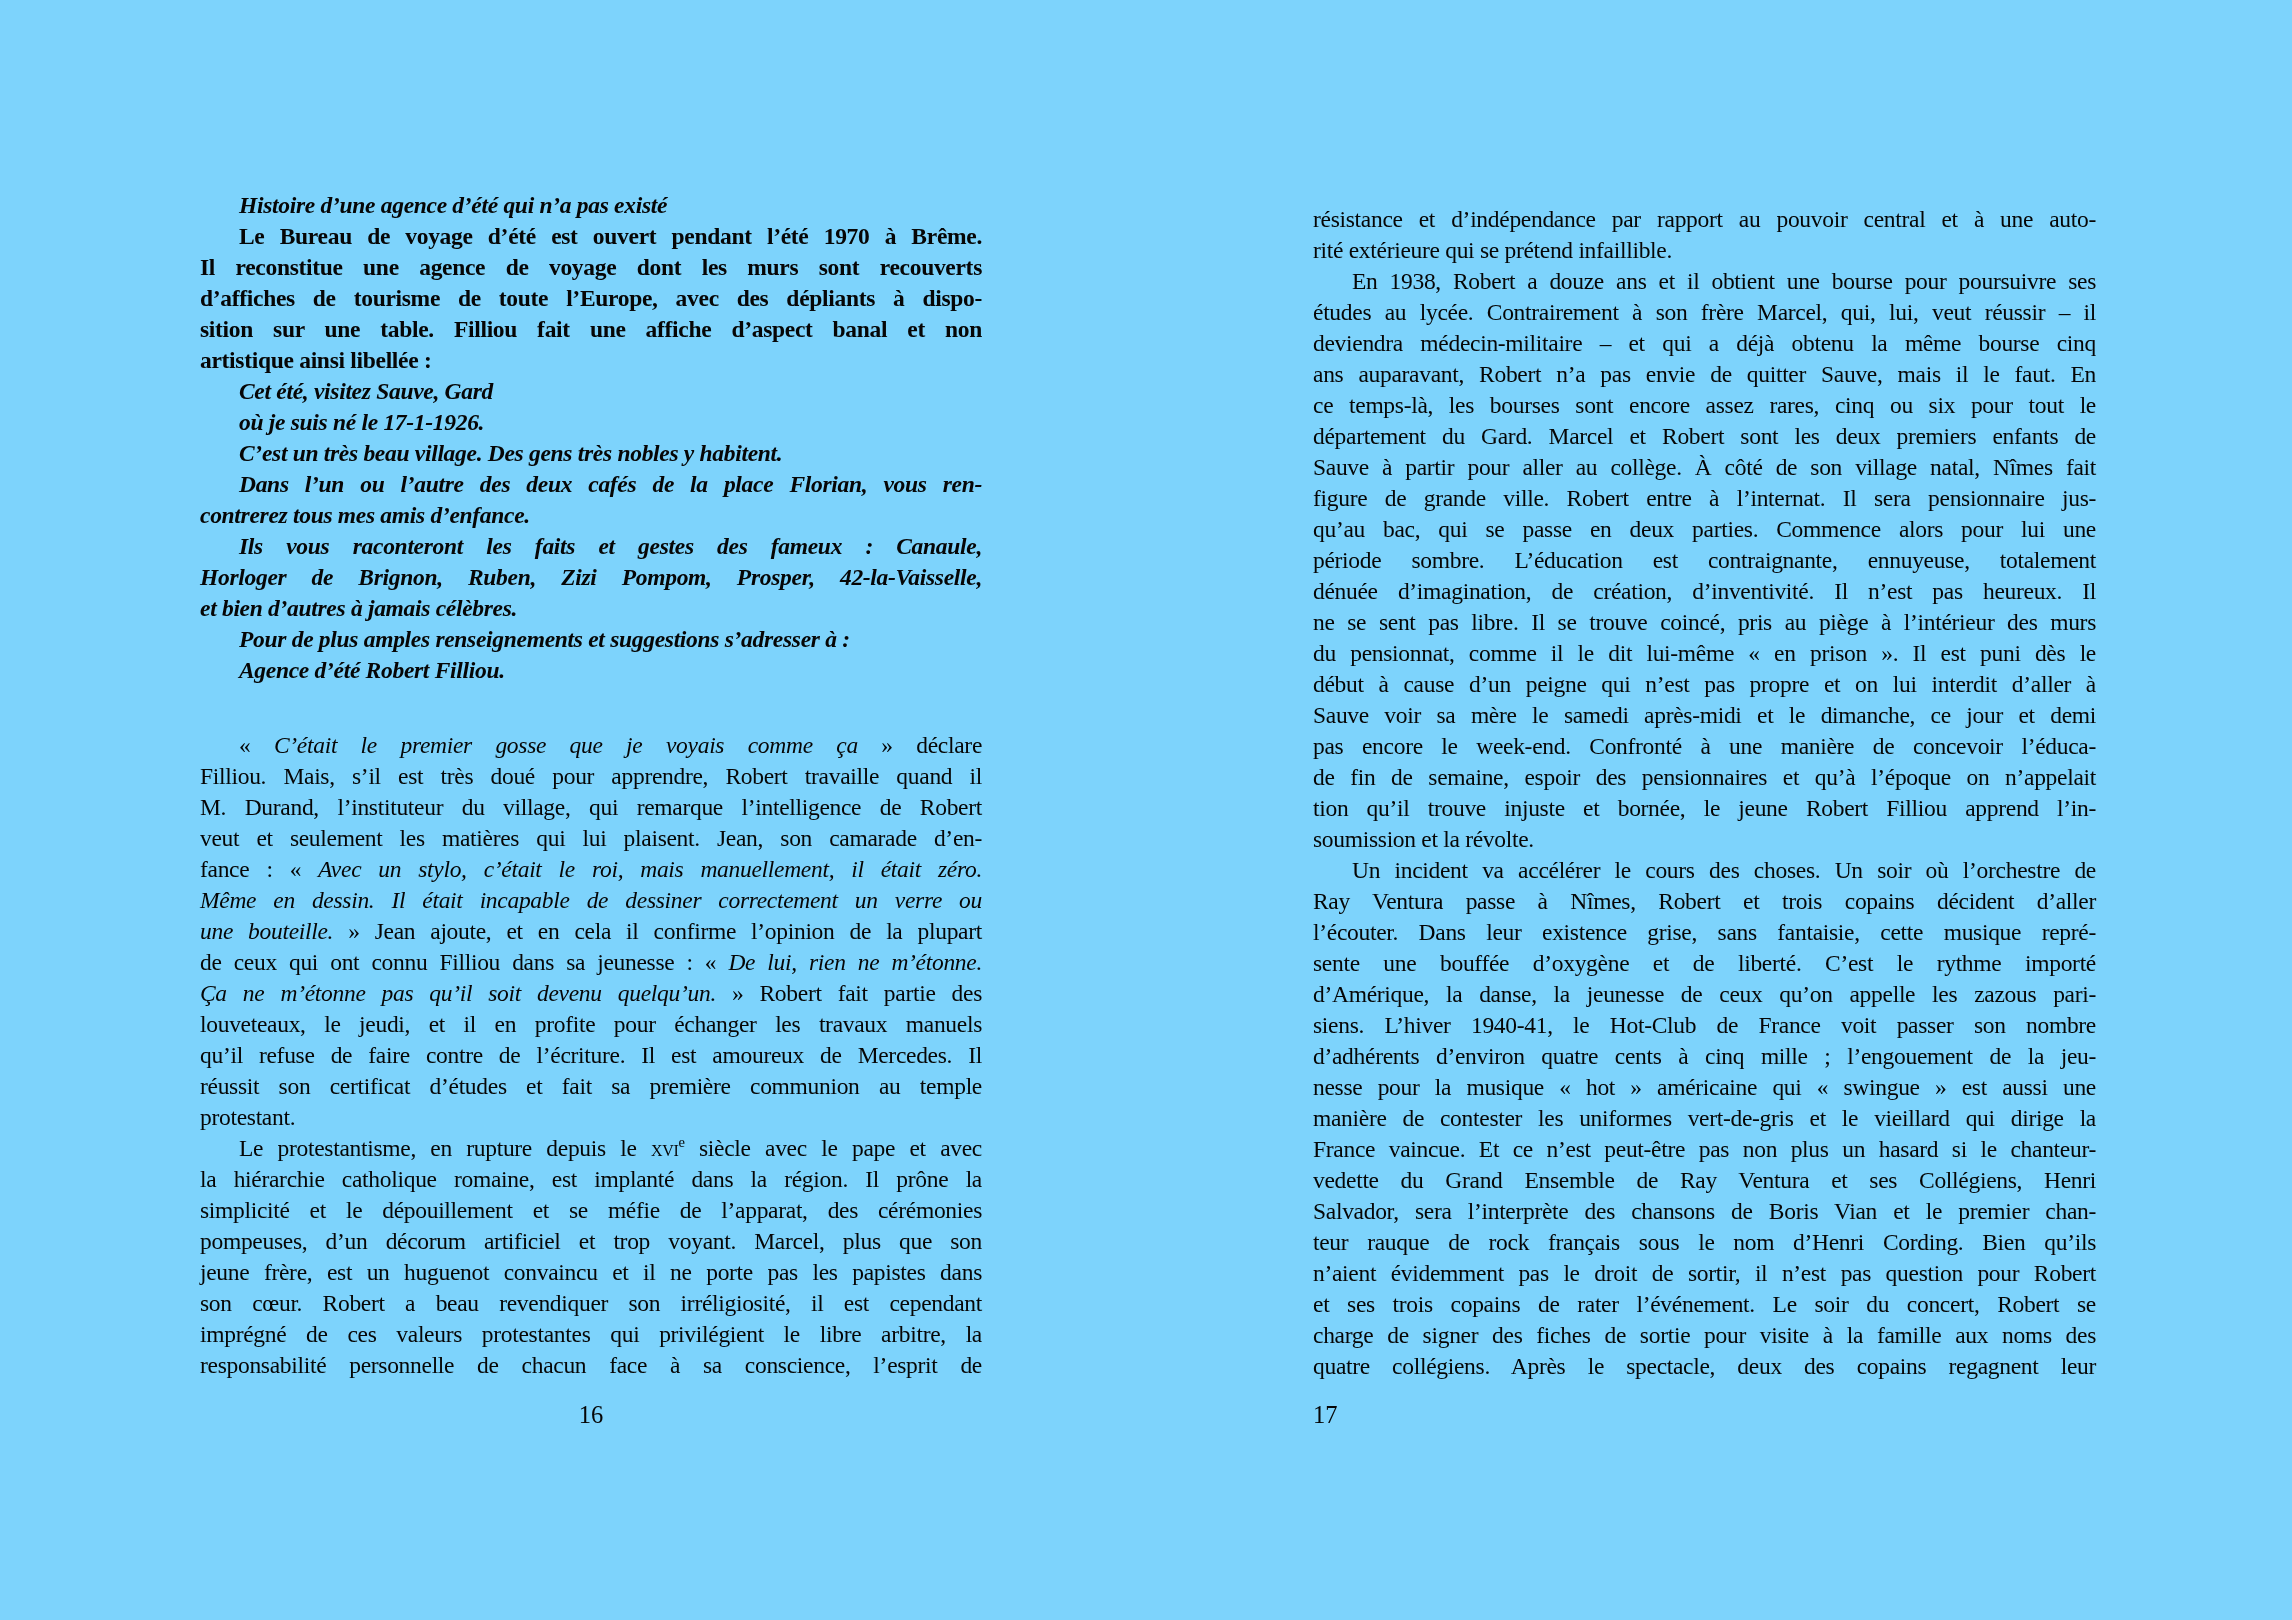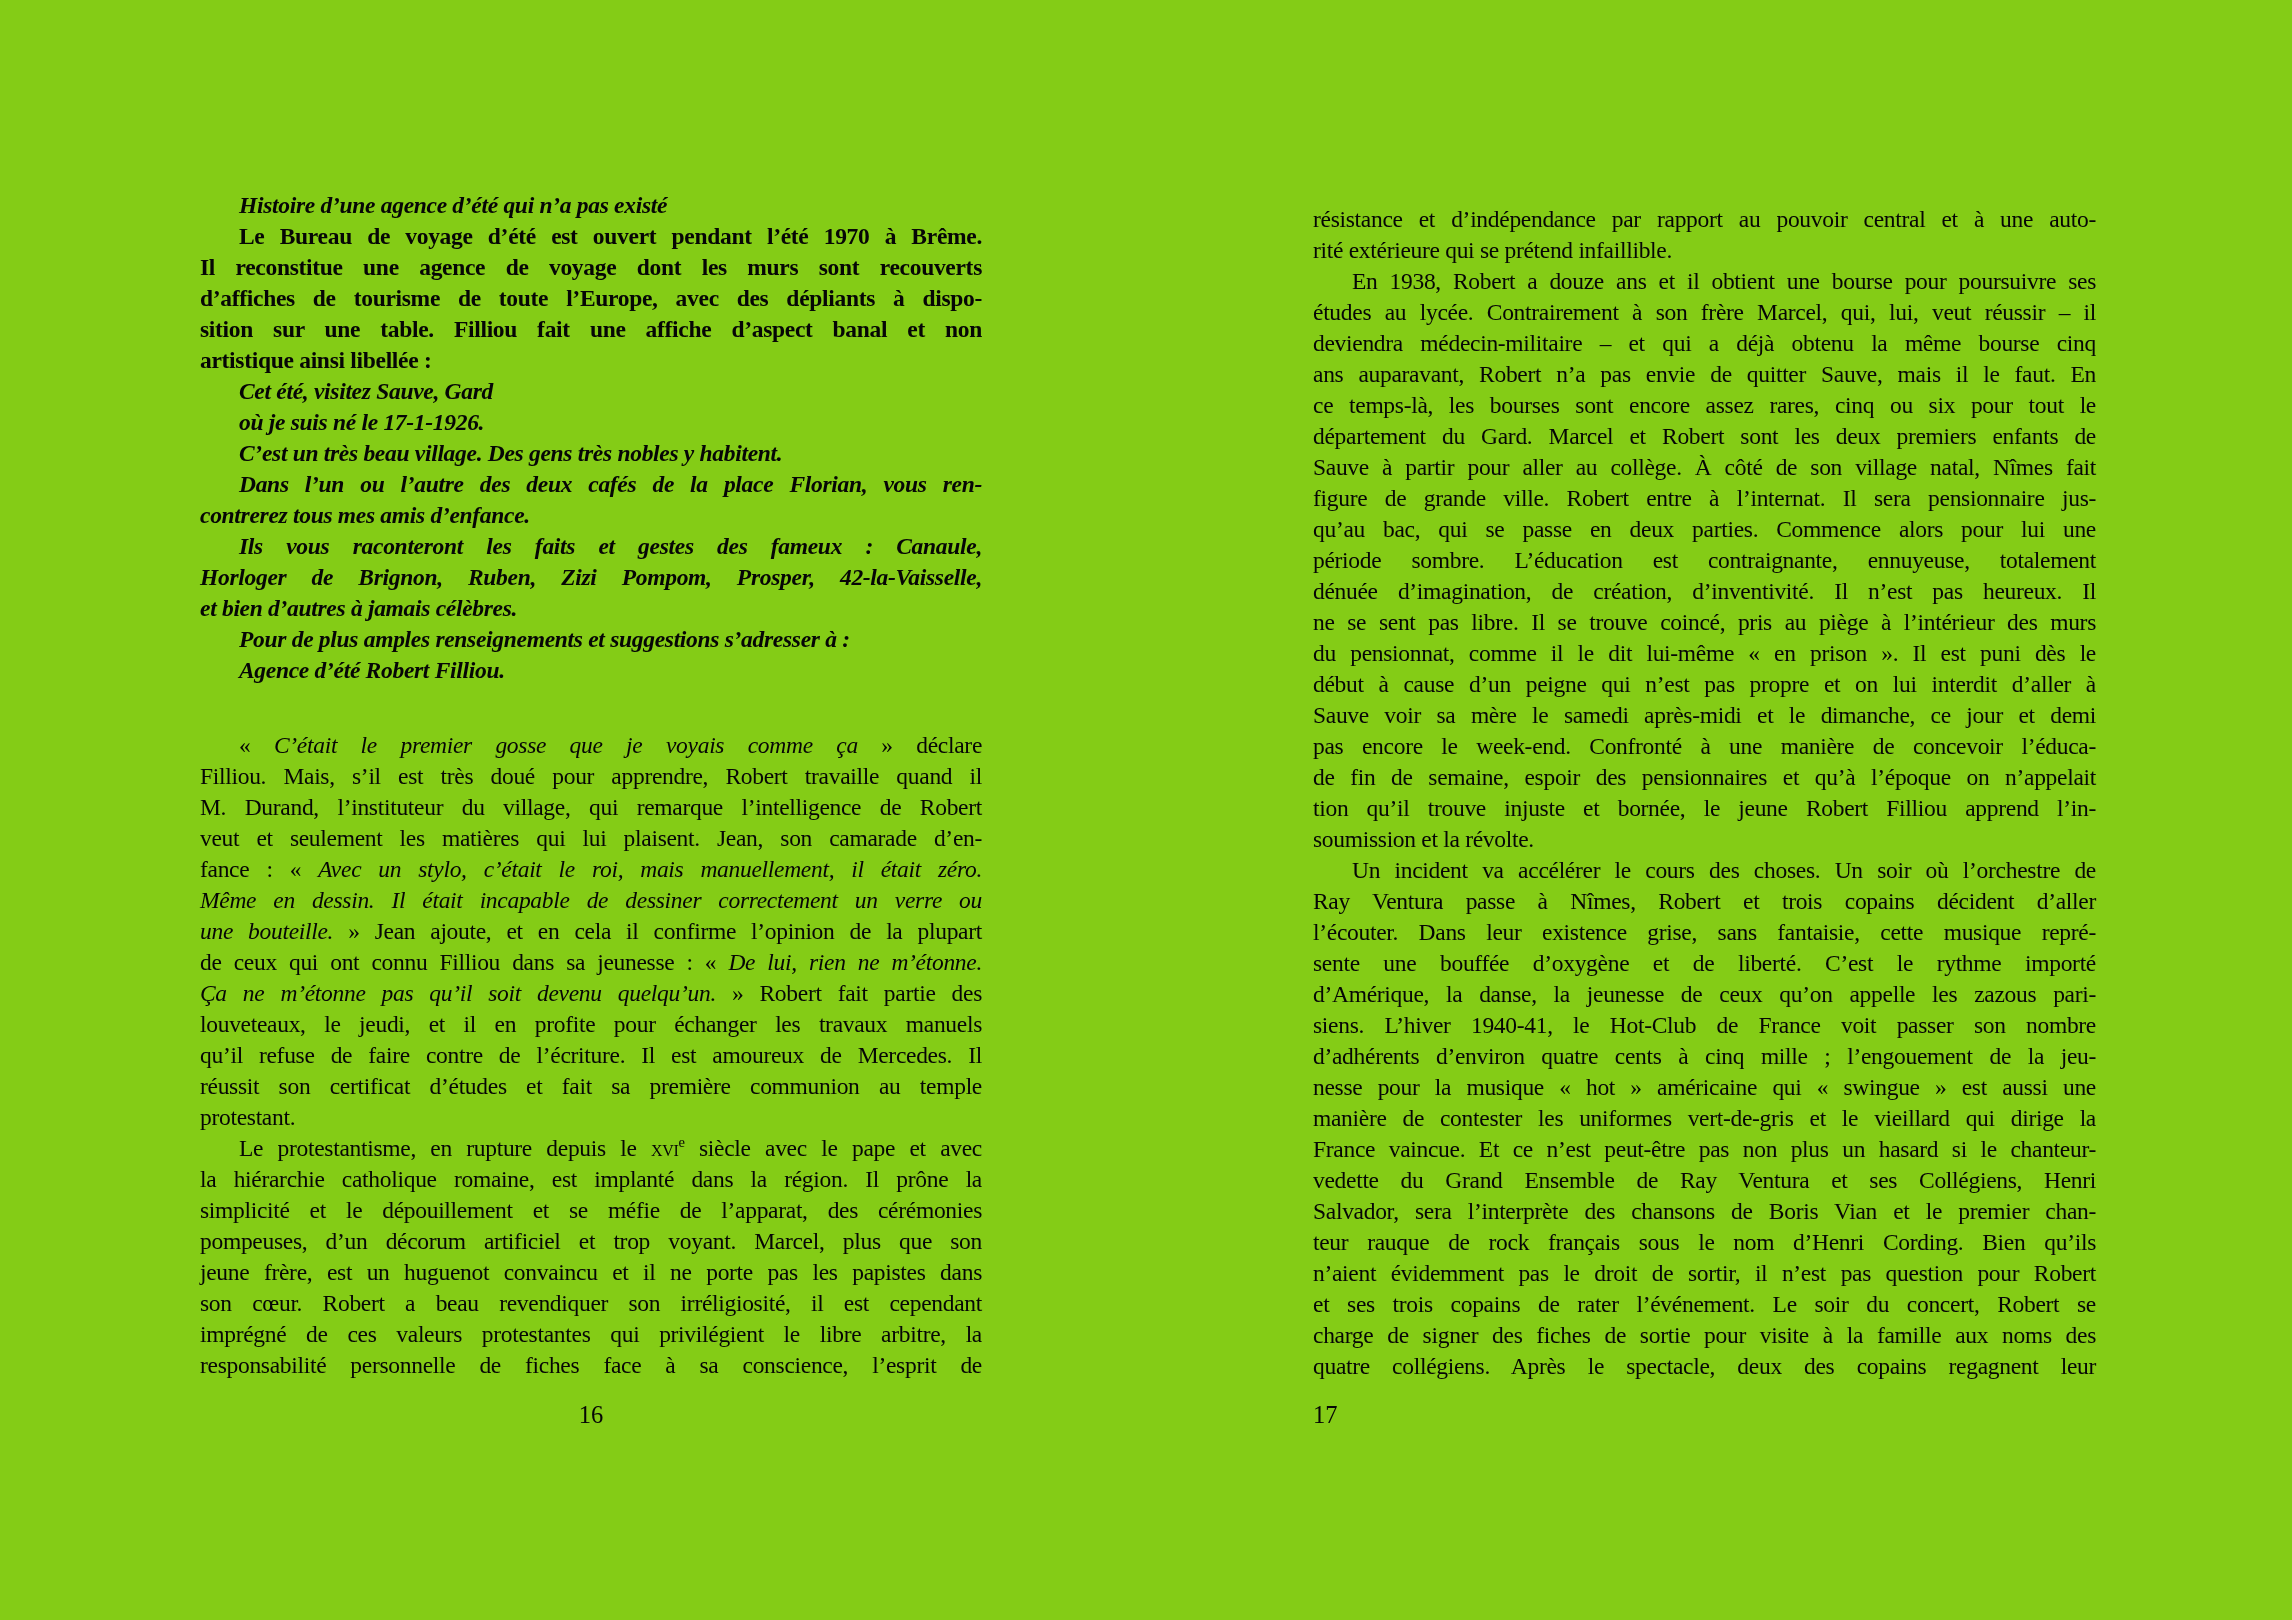--- a/index.html
+++ b/index.html
@@ -4,21 +4,21 @@
 <style>
   html, body {
     margin: 0;
     padding: 0;
     background: #ffffff;
   }
   #spread {
     position: relative;
     width: 2293px;
     height: 1620px;
-    background: #84cc16;
+    background: #7dd3fc;
     font-family: "Liberation Serif", "DejaVu Serif", serif;
     color: #060606;
     overflow: hidden;
   }
   .text-block {
     position: absolute;
     font-size: 23.5px;
     letter-spacing: -0.3px;
   }
   .line {
@@ -110,21 +110,21 @@
         <div class="line">protestant.</div>
       </div>
       <div class="para ">
         <div class="line indent fill">Le protestantisme, en rupture depuis le <span class="sc">xvi</span><sup>e</sup> siècle avec le pape et avec</div>
         <div class="line fill">la hiérarchie catholique romaine, est implanté dans la région. Il prône la</div>
         <div class="line fill">simplicité et le dépouillement et se méfie de l’apparat, des cérémonies</div>
         <div class="line fill">pompeuses, d’un décorum artificiel et trop voyant. Marcel, plus que son</div>
         <div class="line fill">jeune frère, est un huguenot convaincu et il ne porte pas les papistes dans</div>
         <div class="line fill">son cœur. Robert a beau revendiquer son irréligiosité, il est cependant</div>
         <div class="line fill">imprégné de ces valeurs protestantes qui privilégient le libre arbitre, la</div>
-        <div class="line fill">responsabilité personnelle de fiches face à sa conscience, l’esprit de</div>
+        <div class="line fill">responsabilité personnelle de chacun face à sa conscience, l’esprit de</div>
       </div>
     </div>
   <div id="right-page-text" class="text-block">
       <div class="para ">
         <div class="line fill">résistance et d’indépendance par rapport au pouvoir central et à une auto-</div>
         <div class="line">rité extérieure qui se prétend infaillible.</div>
       </div>
       <div class="para ">
         <div class="line indent fill">En 1938, Robert a douze ans et il obtient une bourse pour poursuivre ses</div>
         <div class="line fill">études au lycée. Contrairement à son frère Marcel, qui, lui, veut réussir – il</div>

